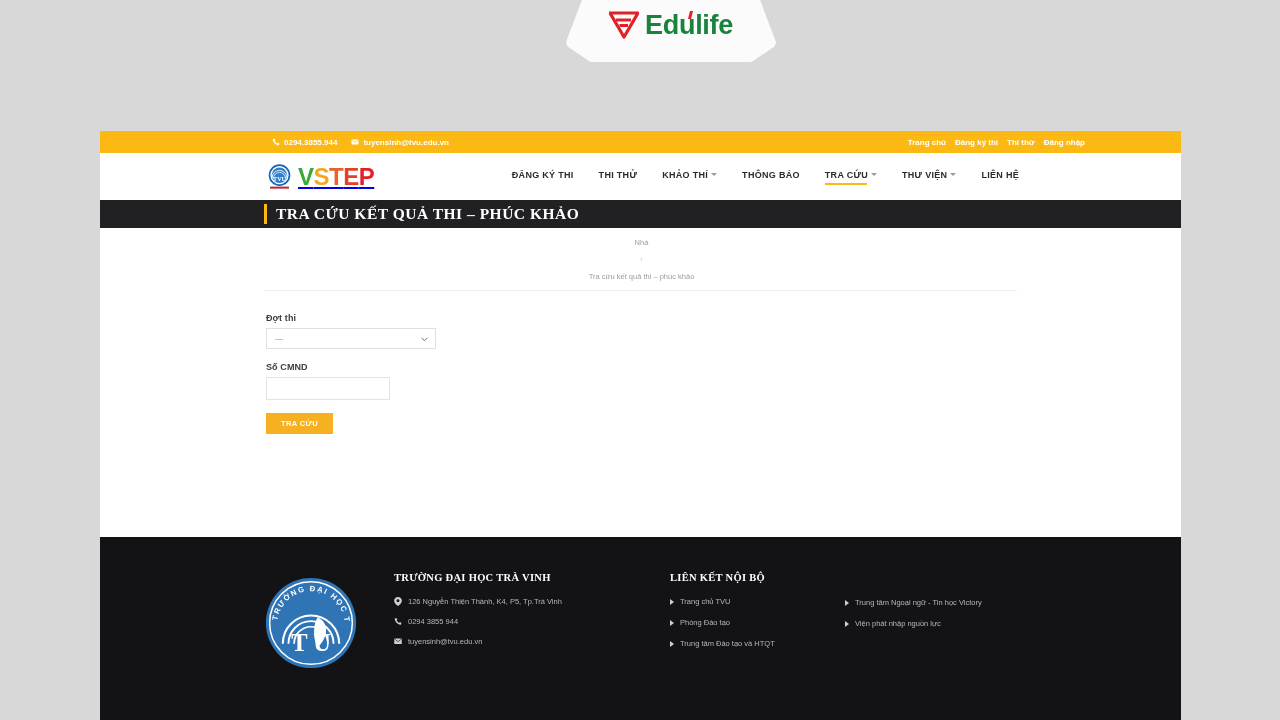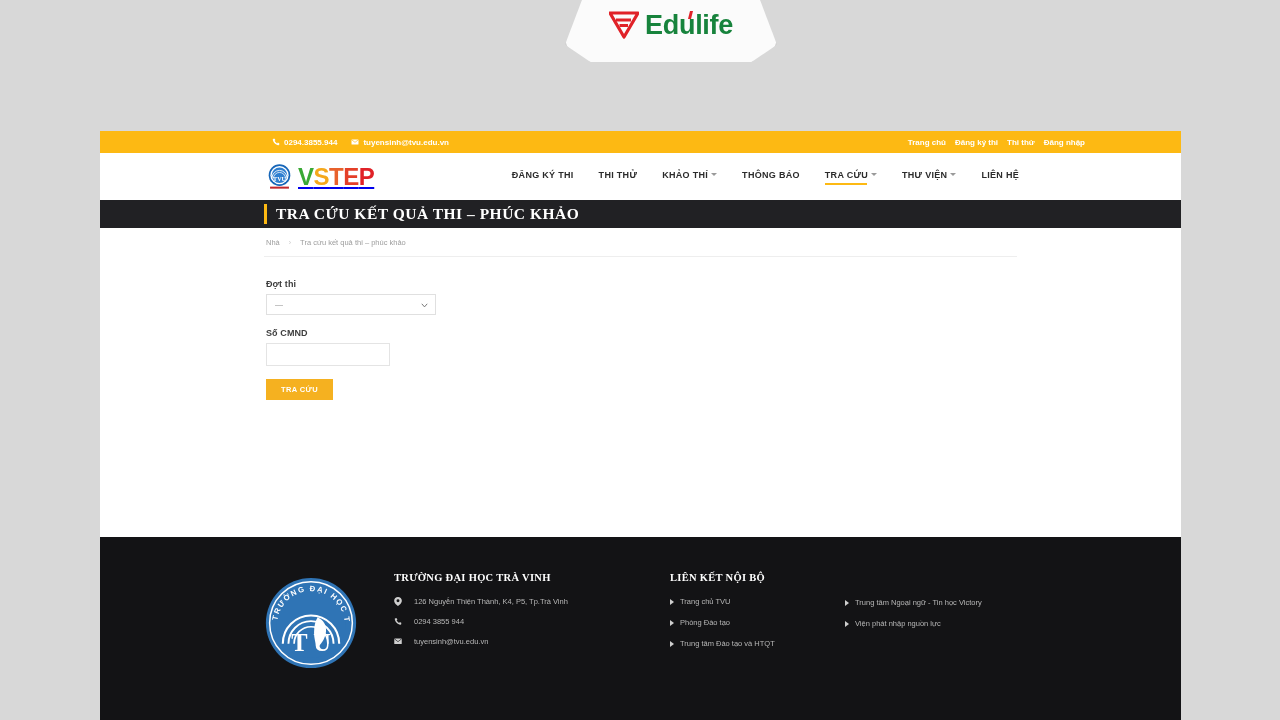--- a/index.html
+++ b/index.html
@@ -113,21 +113,21 @@
     color: #ffffff; font-size: 15.5px; font-weight: 700;
     font-family: "Liberation Serif", serif;
     letter-spacing: .5px; white-space: nowrap;
   }
 
   
   #breadcrumb {
     margin: 0 164px; padding: 10px 0 9px 2px;
     border-bottom: 1px solid #eeeeee;
     font-size: 7.5px; color: #9d9d9d;
-    display: flex; align-items: center; gap: 9px;
+    display: flex; align-items: center; gap: 9px; flex-direction: column;
   }
   #breadcrumb a { color: #9d9d9d; text-decoration: none; }
   #breadcrumb .sep { color: #c9c9c9; font-size: 7px; }
   #breadcrumb .current { color: #9d9d9d; }
 
   
   #form-area { margin: 22px 164px 0 166px; }
   .field-label {
     font-size: 9px; color: #3d3d3d; font-weight: 700;
     margin-bottom: 5px; letter-spacing: .1px;
@@ -172,21 +172,21 @@
   #tvu-seal { width: 94px; height: 94px; }
   #footer-col-info { width: 228px; flex: none; }
   #footer-col-links { width: 175px; flex: none; margin-left: 48px; }
   #footer-col-links2 { flex: 1; padding-top: 26px; }
   .foot-head {
     color: #ffffff; font-size: 10.5px; font-weight: 700;
     font-family: "Liberation Serif", serif;
     letter-spacing: .3px; margin-bottom: 14px; white-space: nowrap;
   }
   .foot-line {
-    display: flex; align-items: flex-end; gap: 12px;
+    display: flex; align-items: flex-end; gap: 6px;
     font-size: 7.5px; color: #b7b7b7; margin-bottom: 11px;
     white-space: nowrap;
   }
   .foot-line .fic { width: 8px; height: 9px; flex: none; color: #d0d0d0; }
   .foot-link {
     display: flex; align-items: center; gap: 6px;
     font-size: 7.5px; color: #b7b7b7; margin-bottom: 12px;
     text-decoration: none; white-space: nowrap;
   }
   .foot-link .chev {

